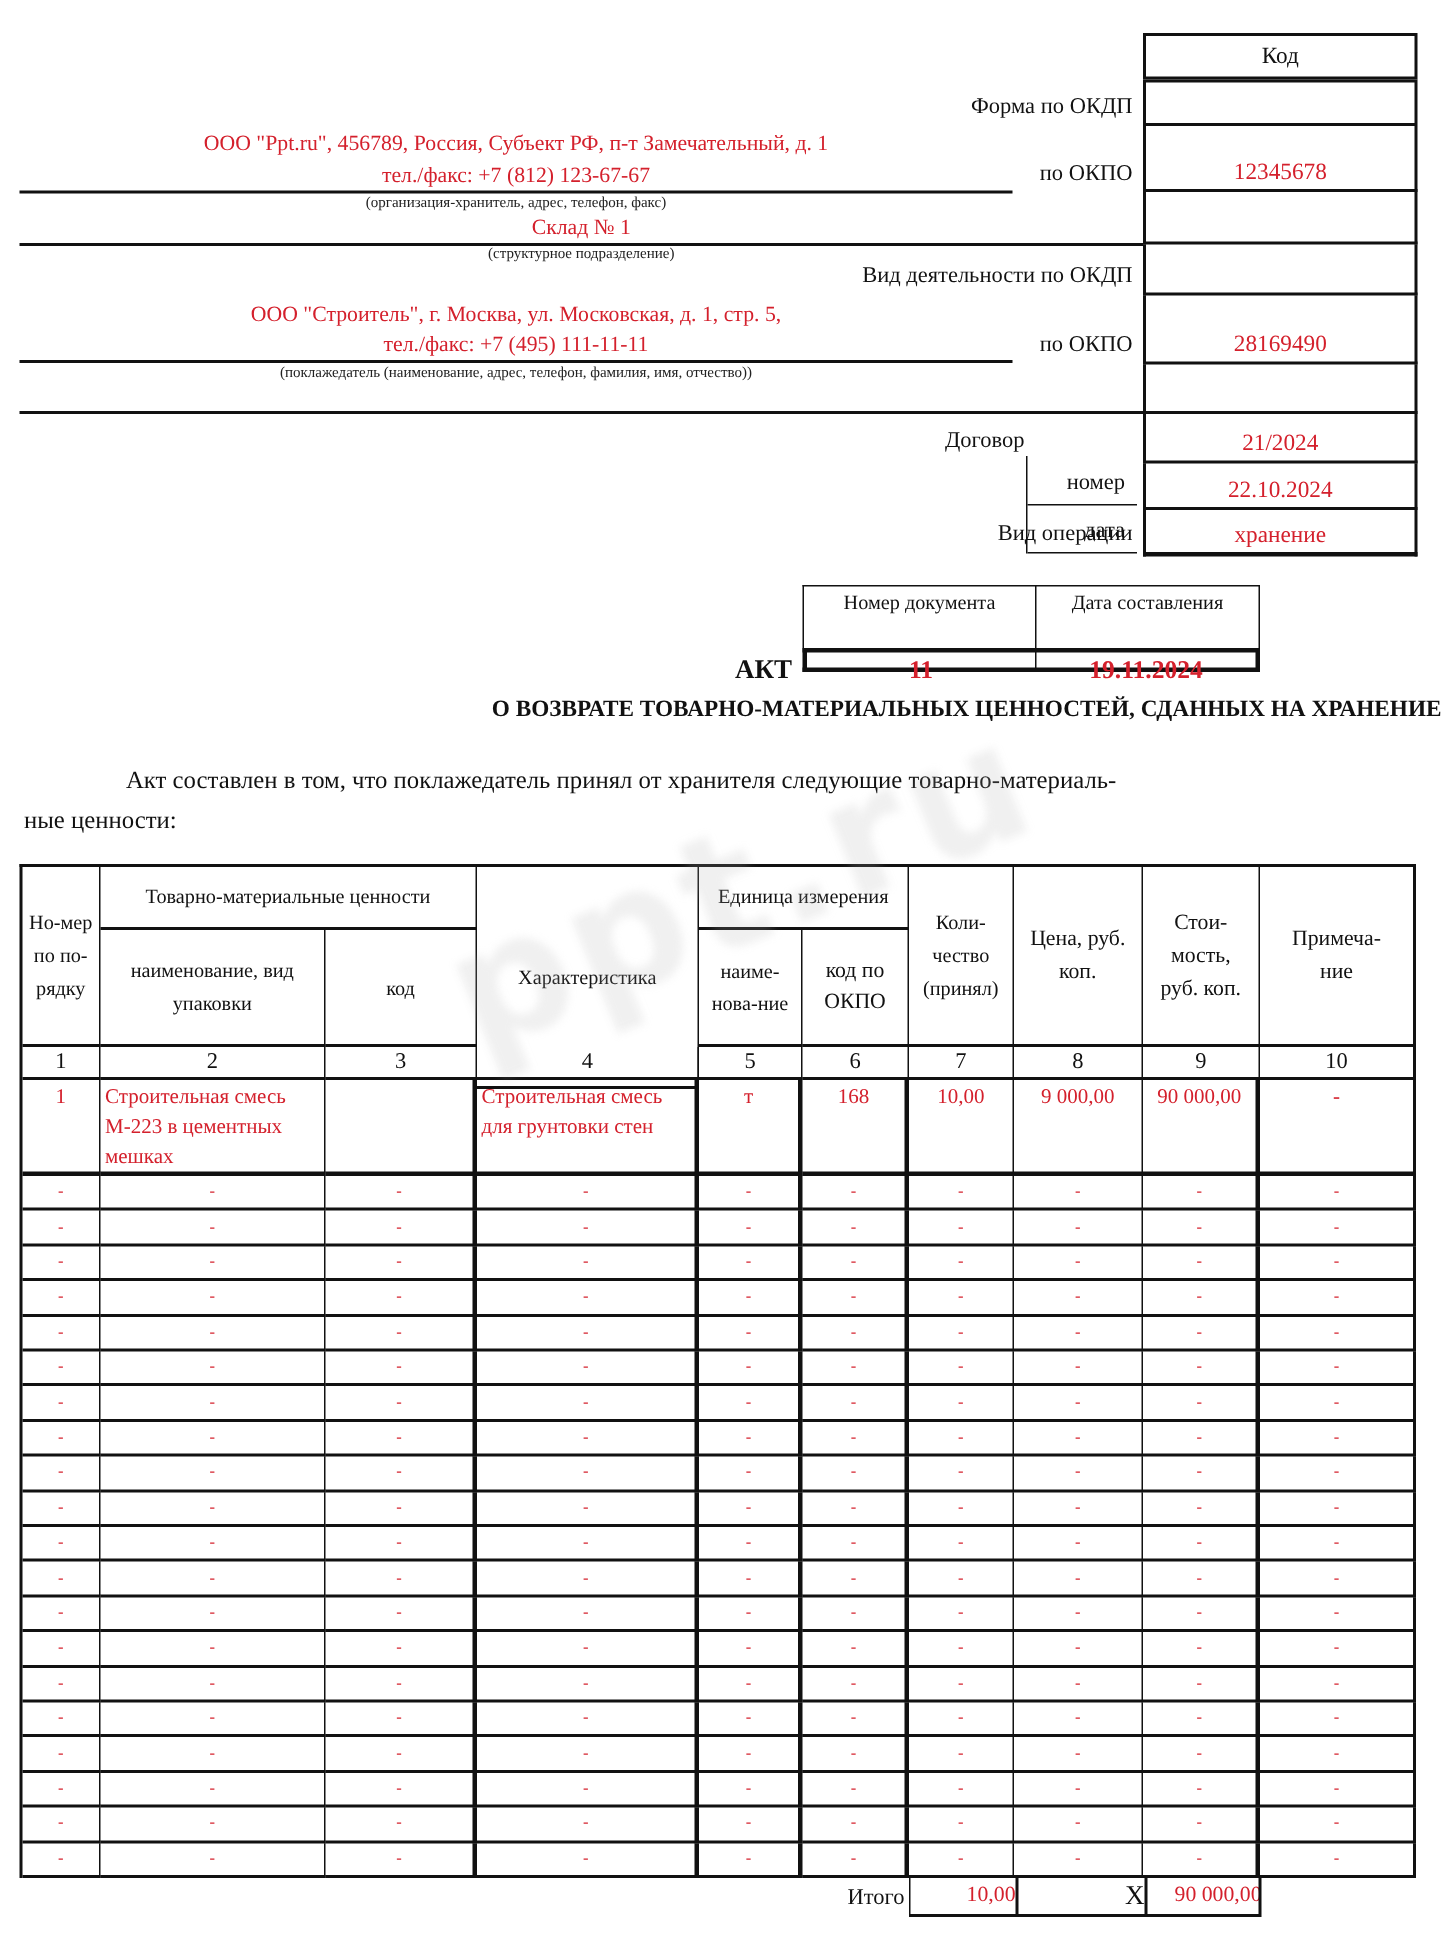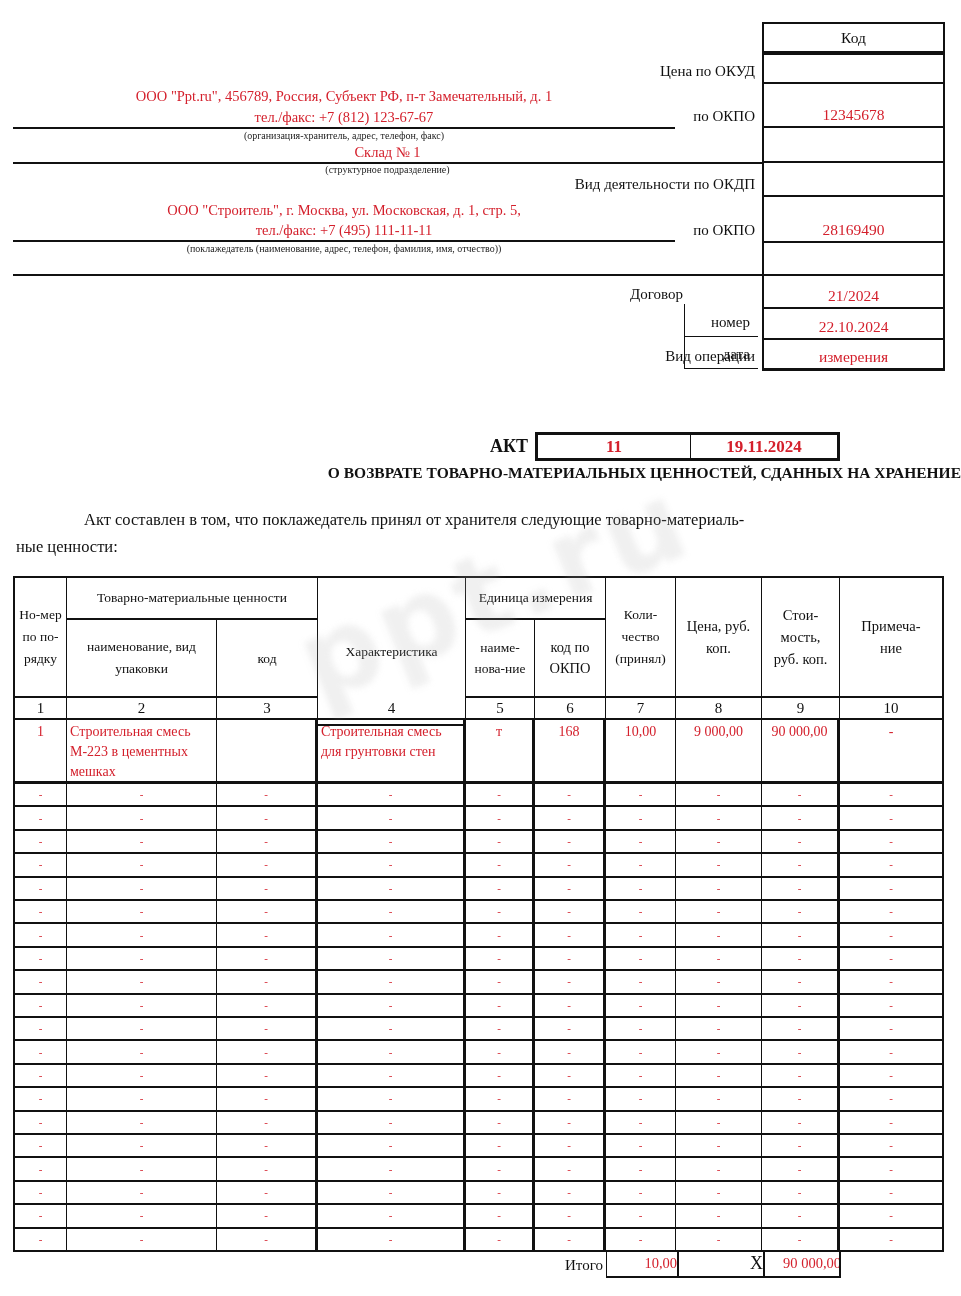--- a/index.html
+++ b/index.html
@@ -15,21 +15,21 @@
 
   
   .codebox { position: absolute; left: 762px; top: 22px; width: 183px; }
   .code-cell { position: absolute; left: 0; width: 183px; border-left: 2px solid #111; border-right: 2px solid #111; border-bottom: 2px solid #111;
     display: flex; align-items: flex-end; justify-content: center; font-size: 15.5px; padding-bottom: 2px; }
   .code-cell.red { color: #d4202c; }
 
   
   .docnum { position: absolute; left: 535px; top: 390px; width: 305px; height: 72px; }
   .docnum .h { position: absolute; top: 0; height: 42px; border-top: 1.5px solid #111; font-size: 13.5px; line-height: 19px; text-align: center; padding-top: 1px; }
-  .docnum .v { position: absolute; top: 42px; height: 29px; border-top: 3px solid #111; border-bottom: 3px solid #111; font-weight: bold; font-size: 17px; color: #d4202c; text-align: center; line-height: 23px; }
+  .docnum .v { position: absolute; top: 42px; height: 16px; border-top: 3px solid #111; border-bottom: 3px solid #111; font-weight: bold; font-size: 17px; color: #d4202c; text-align: center; line-height: 23px; }
 
   
   .grid { position: absolute; left: 13px; top: 576px; }
   .cell { position: absolute; border-right: 1.5px solid #111; border-bottom: 2px solid #111; display: flex; align-items: center; justify-content: center; text-align: center; font-size: 13.5px; line-height: 21px; overflow: hidden; }
   .thick-r { border-right: 3px solid #111 !important; }
   .datacell { align-items: flex-start; font-size: 14px; line-height: 20px; color: #d4202c; padding-top: 2px; }
   .datacell.left { justify-content: flex-start; text-align: left; padding-left: 3px; }
   .dash { color: #d4202c; font-size: 11px; }
   .watermark { position: absolute; left: 300px; top: 530px; width: 380px; height: 180px; font-family: "DejaVu Sans", sans-serif;
     font-size: 110px; font-weight: bold; color: rgba(170,170,170,0.18); transform: rotate(-22deg); filter: blur(3px); pointer-events: none; letter-spacing: 4px; }
@@ -40,24 +40,24 @@
 <div class="codebox">
   <div class="code-cell" style="top:0;height:31px;border-top:2px solid #111;align-items:center;padding-bottom:0;">Код</div>
   <div class="code-cell" style="top:31px;height:31px;border-top:2px solid #111;"></div>
   <div class="code-cell red" style="top:62px;height:44px;">12345678</div>
   <div class="code-cell" style="top:106px;height:35px;"></div>
   <div class="code-cell" style="top:141px;height:34px;"></div>
   <div class="code-cell red" style="top:175px;height:46px;">28169490</div>
   <div class="code-cell" style="top:221px;height:33px;"></div>
   <div class="code-cell red" style="top:254px;height:33px;">21/2024</div>
   <div class="code-cell red" style="top:287px;height:31px;">22.10.2024</div>
-  <div class="code-cell red" style="top:318px;height:31px;border-bottom:3px solid #111;">измерения</div>
+  <div class="code-cell red" style="top:318px;height:31px;border-bottom:3px solid #111;">хранение</div>
 </div>
 
-<div class="lbl" style="right:206px;top:63px;">Цена по ОКУД</div>
+<div class="lbl" style="right:206px;top:63px;">Форма по ОКДП</div>
 <div class="lbl" style="right:206px;top:108px;">по ОКПО</div>
 <div class="lbl" style="right:206px;top:176px;">Вид деятельности по ОКДП</div>
 <div class="lbl" style="right:206px;top:222px;">по ОКПО</div>
 <div class="lbl" style="right:278px;top:286px;">Договор</div>
 <div class="abs" style="left:684px;top:276px;width:73px;height:65px;border-left:1.5px solid #111;margin-top:28px;">
   <div style="position:absolute;left:0;top:0;width:73px;height:33px;border-bottom:1.5px solid #111;font-size:15px;text-align:right;padding-right:8px;padding-top:10px;">номер</div>
   <div style="position:absolute;left:0;top:33px;width:73px;height:32px;border-bottom:1.5px solid #111;font-size:15px;text-align:right;padding-right:8px;padding-top:9px;">дата</div>
 </div>
 <div class="lbl" style="right:206px;top:348px;">Вид операции</div>
 
@@ -70,20 +70,22 @@
 <div class="hline" style="left:13px;width:749px;top:162px;"></div>
 <div class="caption" style="left:13px;width:749px;top:164px;">(структурное подразделение)</div>
 
 <div class="redline" style="left:13px;width:662px;top:202px;">ООО "Строитель", г. Москва, ул. Московская, д. 1, стр. 5,</div>
 <div class="redline" style="left:13px;width:662px;top:222px;">тел./факс: +7 (495) 111-11-11</div>
 <div class="hline" style="left:13px;width:662px;top:240px;"></div>
 <div class="caption" style="left:13px;width:662px;top:243px;">(поклажедатель (наименование, адрес, телефон, фамилия, имя, отчество))</div>
 <div class="hline" style="left:13px;width:749px;top:274px;"></div>
 
 <div class="docnum">
+  <div class="h" style="left:0;width:155px;border-left:1.5px solid #111;">Номер документа</div>
+  <div class="h" style="left:155px;width:150px;border-left:1.5px solid #111;border-right:1.5px solid #111;">Дата составления</div>
   <div class="v" style="left:0;width:155px;border-left:3px solid #111;">11</div>
   <div class="v" style="left:155px;width:150px;border-left:1.5px solid #111;border-right:3px solid #111;">19.11.2024</div>
 </div>
 <div class="abs" style="left:470px;top:436px;width:58px;text-align:right;font-weight:bold;font-size:18px;">АКТ</div>
 
 <div class="abs center" style="left:0;width:961px;top:464px;font-weight:bold;font-size:15.5px;">О ВОЗВРАТЕ ТОВАРНО-МАТЕРИАЛЬНЫХ ЦЕННОСТЕЙ, СДАННЫХ НА ХРАНЕНИЕ</div>
 
 <div class="abs" style="left:84px;top:510px;font-size:16.5px;white-space:nowrap;">Акт составлен в том, что поклажедатель принял от хранителя следующие товарно-материаль-</div>
 <div class="abs" style="left:16px;top:537px;font-size:16.5px;white-space:nowrap;">ные ценности:</div>
 

